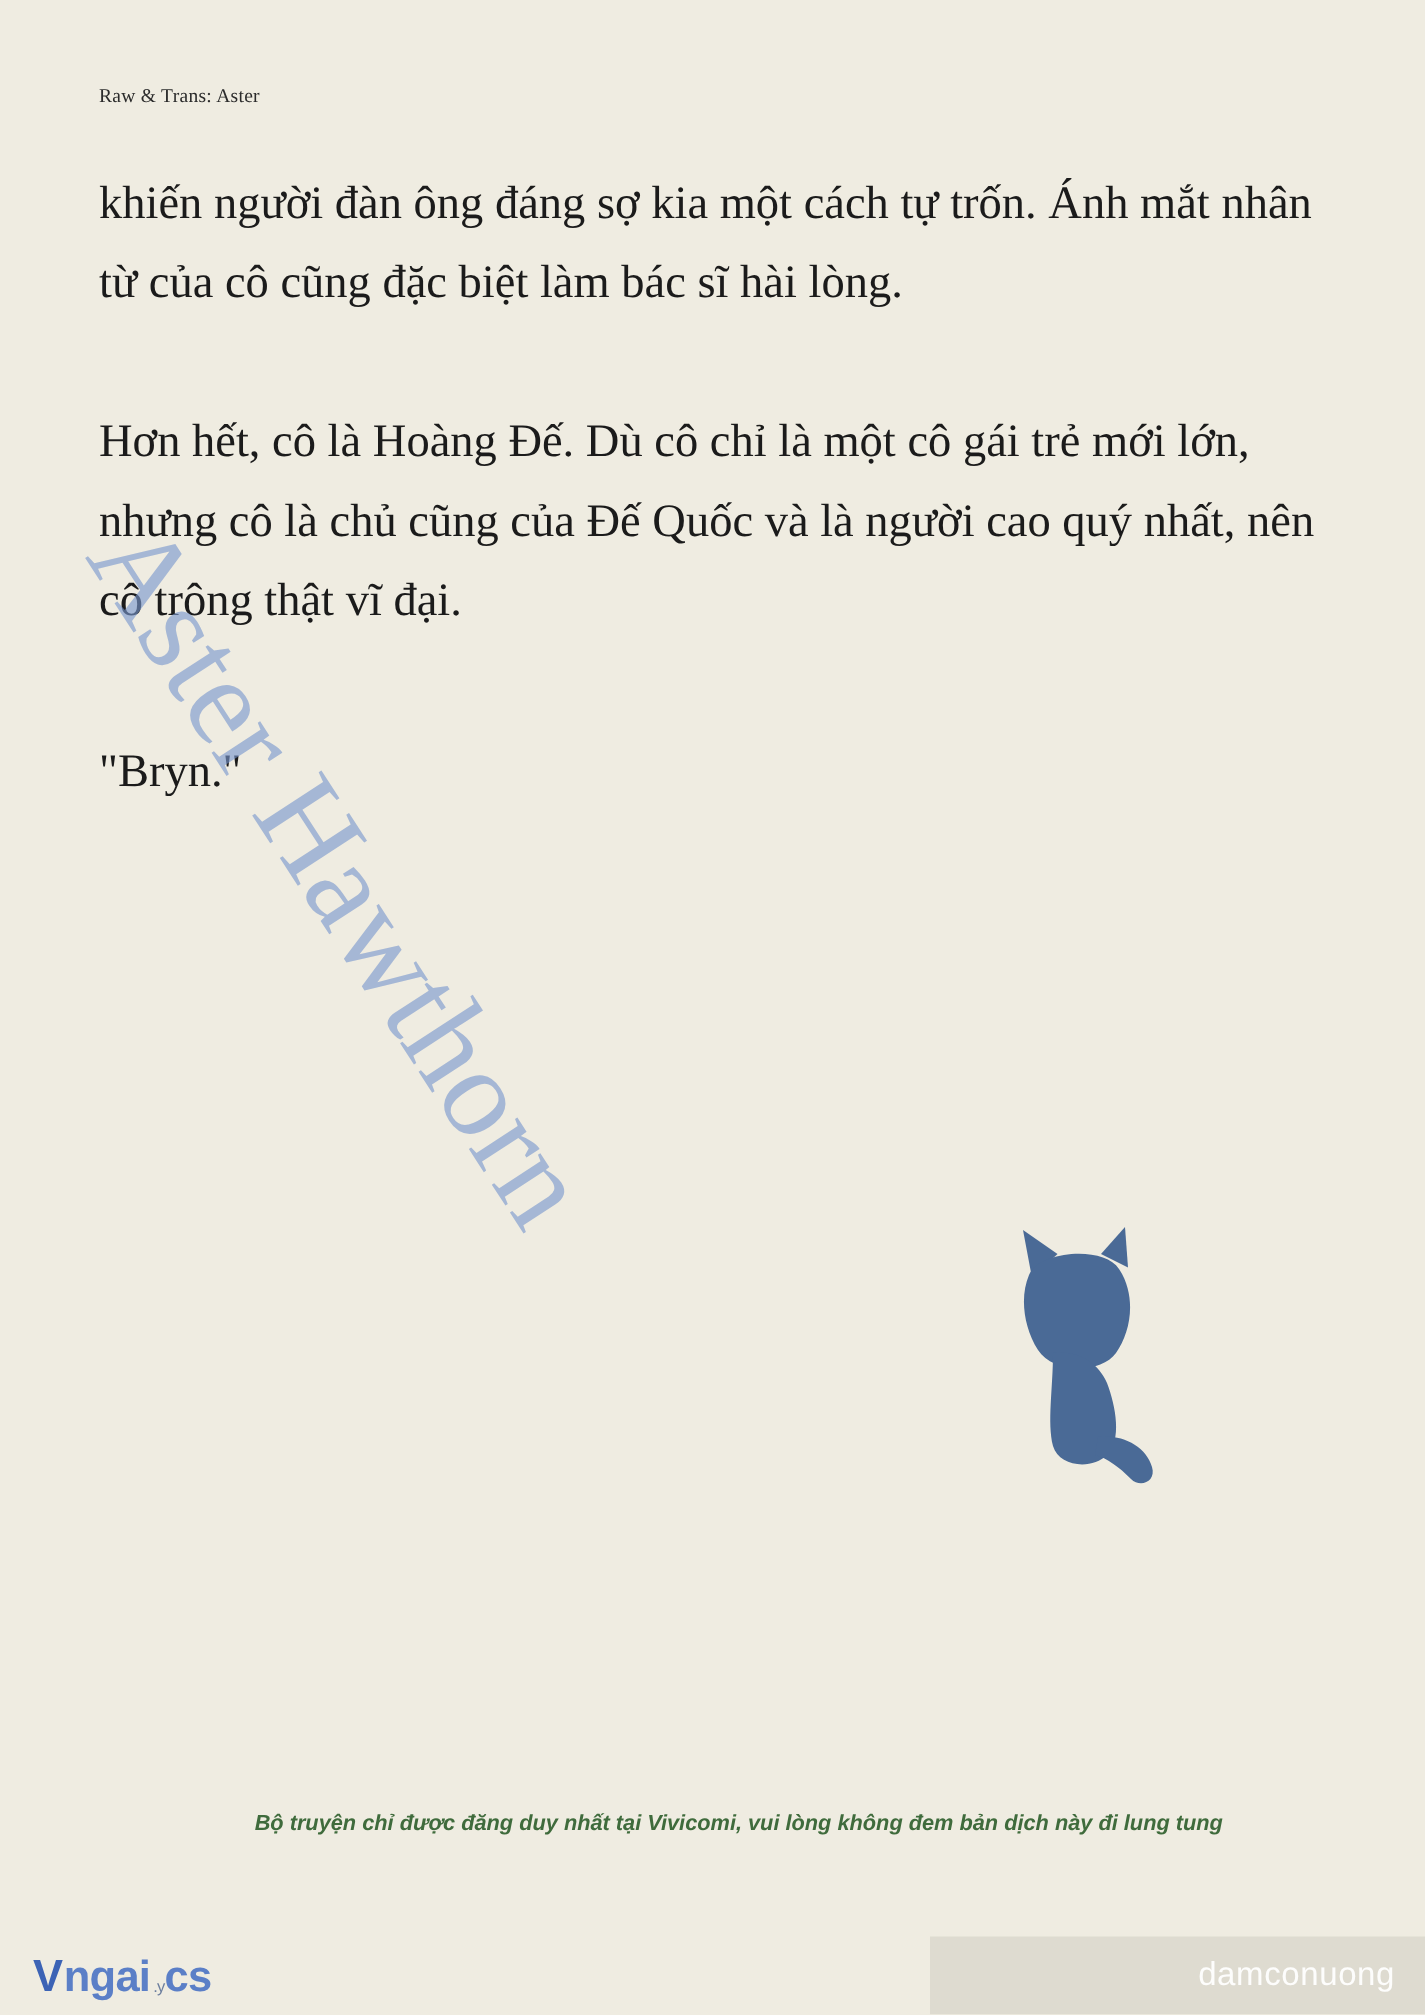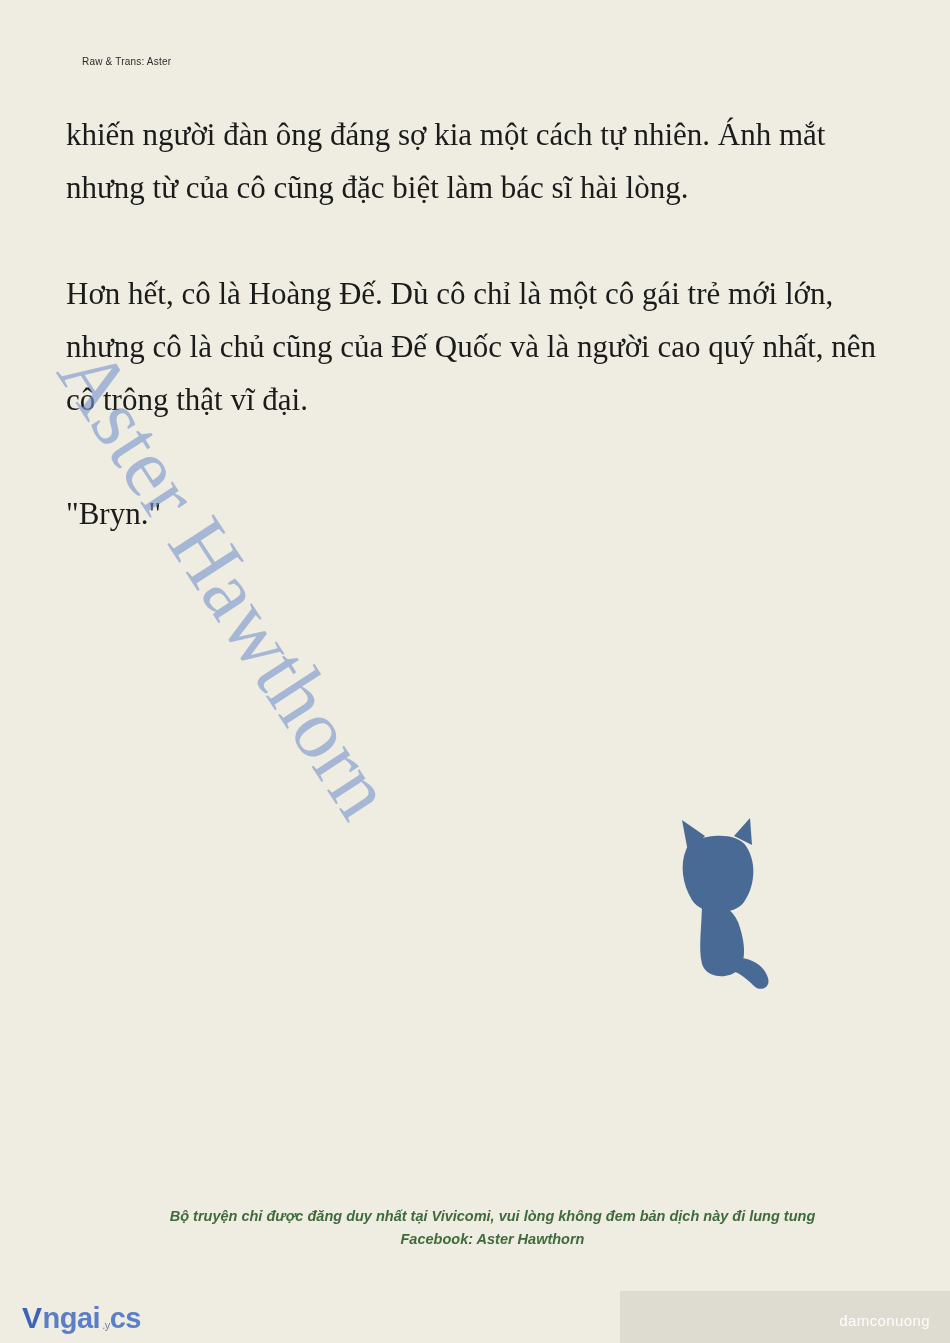--- a/index.html
+++ b/index.html
@@ -20,25 +20,24 @@
     width: 950px;
     height: 1343px;
     background: #efece1;
   }
 
   
   .header-credit {
     position: absolute;
     top: 56px;
     left: 66px;
-    font-family: Liberation Sans, sans-serif;
-    font-size: 10px;
+    font-family: Liberation Serif, serif;
+    font-size: 13px;
     color: #2b2b2b;
     letter-spacing: 0.2px;
-    margin-left: 16px;
   }
 
   
   .body-text {
     position: absolute;
     top: 108px;
     left: 66px;
     width: 818px;
     font-family: "Liberation Serif", serif;
     font-size: 31px;
@@ -135,21 +134,21 @@
     color: #6d7f9e;
     margin-left: 2px;
     margin-bottom: 4px;
     font-weight: normal;
   }
   .brand-right {
     position: absolute;
     right: 20px;
     bottom: 14px;
     font-family: "Liberation Sans", sans-serif;
-    font-size: 15px;
+    font-size: 22px;
     color: #ffffff;
     opacity: 0.95;
     letter-spacing: 0.4px;
   }
   .bottom-right-bg {
     position: absolute;
     right: 0;
     bottom: 0;
     width: 330px;
     height: 52px;
@@ -157,21 +156,21 @@
   }
 </style>
 </head>
 <body>
 
 <div class="page">
 
   <div class="header-credit">Raw &amp; Trans: Aster</div>
 
   <div class="body-text">
-    <p class="para">khiến người đàn ông đáng sợ kia một cách tự nhiên. Ánh mắt nhưng từ của cô cũng đặc biệt làm bác sĩ hài lòng.</p>
+    <p class="para">khiến người đàn ông đáng sợ kia một cách tự trốn. Ánh mắt nhân từ của cô cũng đặc biệt làm bác sĩ hài lòng.</p>
     <p class="para">Hơn hết, cô là Hoàng Đế. Dù cô chỉ là một cô gái trẻ mới lớn, nhưng cô là chủ cũng của Đế Quốc và là người cao quý nhất, nên cô trông thật vĩ đại.</p>
     <p class="para last-quote">"Bryn."</p>
   </div>
 
   <div class="watermark">
     <span>Aster Hawthorn</span>
   </div>
 
   <div class="cat">
     <svg viewBox="0 0 110 175" width="110" height="175" xmlns="http://www.w3.org/2000/svg">
@@ -180,21 +179,20 @@
         <path d="M62 18 L78 0 L80 27 Z"></path>
         <path d="M14 32 C20 16 64 12 74 28 C86 46 82 70 72 84 C62 98 30 98 20 82 C10 66 8 46 14 32 Z"></path>
         <path d="M30 84 C30 108 26 130 30 146 C34 160 56 162 66 152 C76 142 72 120 66 104 C60 90 46 82 30 84 Z"></path>
         <path d="M60 140 C76 138 92 146 96 160 C99 170 88 174 82 168 C74 160 66 154 58 152 Z"></path>
       </g>
     </svg>
   </div>
 
   <div class="footer-notes">
     <div>Bộ truyện chỉ được đăng duy nhất tại Vivicomi, vui lòng không đem bản dịch này đi lung tung</div>
-    <div>Facebook: Aster Hawthorn</div>
   </div>
 
   <div class="bottom-bar">
     <div class="bottom-right-bg"></div>
     <div class="brand-left">
       <span class="vmark">V</span>
       <span>ngai</span>
       <span class="sub">.y</span>
       <span>cs</span>
     </div>

